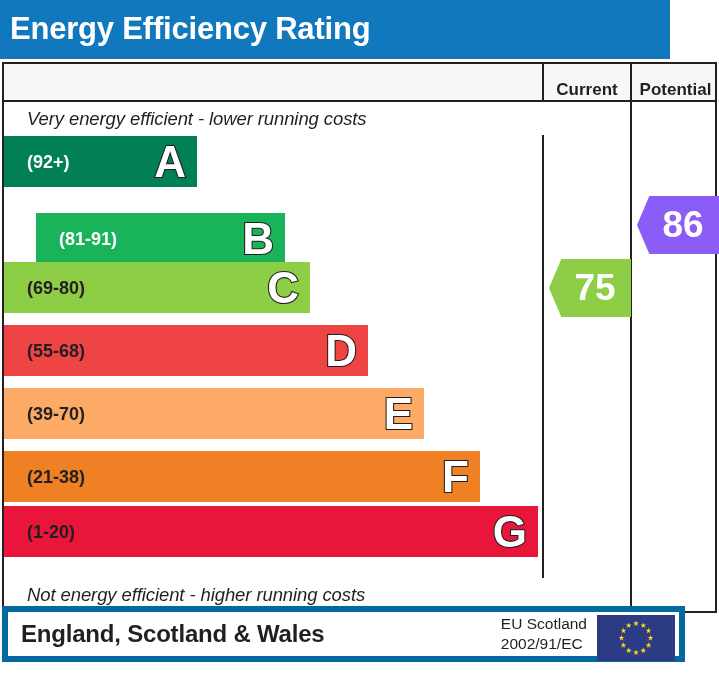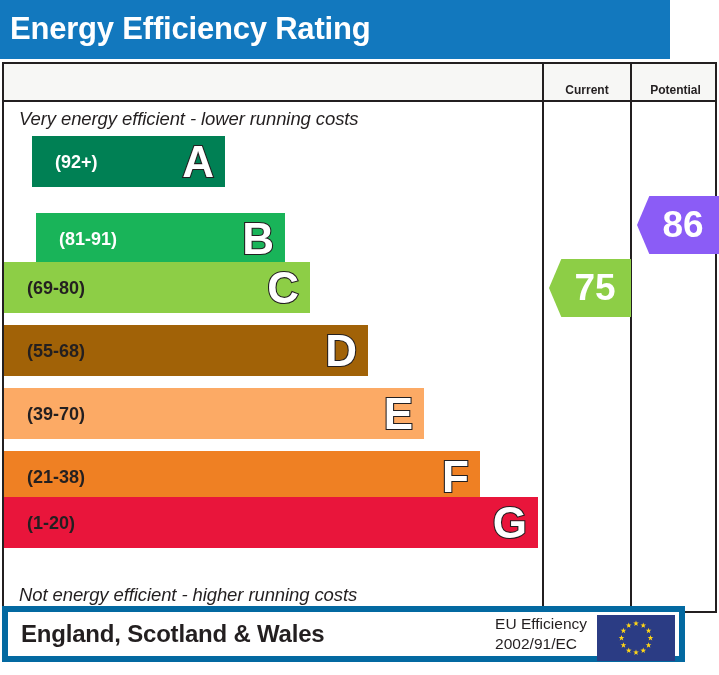--- a/index.html
+++ b/index.html
@@ -66,31 +66,31 @@
   .col-div.c1 { left: 538px; }
   .col-div.c2 { left: 626px; }
 
   .th-label {
     position: absolute;
     top: 0;
     height: 52px;
     display: flex;
     align-items: center;
     justify-content: center;
-    font-size: 12px;
+    font-size: 17px;
     font-weight: bold;
     color: #231f20;
   }
   .th-label.current   { left: 540px; width: 86px; }
   .th-label.potential { left: 628px; width: 87px; }
 
   
   .caption {
     position: absolute;
-    left: 0;
+    left: 8px;
     width: 538px;
     height: 33px;
     display: flex;
     align-items: center;
     font-size: 18.5px;
     font-style: italic;
     color: #231f20;
     padding-left: 15px;
     background: #ffffff;
     letter-spacing: -0.1px;
@@ -204,64 +204,64 @@
     <div class="col-div c1"></div>
     <div class="col-div c2"></div>
 
     <div class="th-label current">Current</div>
     <div class="th-label potential">Potential</div>
 
     <div class="caption top">Very energy efficient - lower running costs</div>
     <div class="caption bottom">Not energy efficient - higher running costs</div>
 
     <div class="bands">
-        <div class="band" style="width: 193px; background: rgb(0, 128, 84); top: 0px; margin-left: 28px;">
+        <div class="band" style="width: 193px; background: rgb(0, 128, 84); top: 0px;">
           <span class="band-range" style="color: rgb(255, 255, 255);">(92+)</span>
           <span class="band-letter">A</span>
         </div>
         <div class="band" style="width: 249px; background: rgb(25, 180, 89); top: 77px; margin-left: 32px;">
           <span class="band-range" style="color: rgb(255, 255, 255);">(81-91)</span>
           <span class="band-letter">B</span>
         </div>
         <div class="band" style="width: 306px; background: rgb(141, 206, 70); top: 126px;">
           <span class="band-range" style="color: rgb(35, 31, 32);">(69-80)</span>
           <span class="band-letter">C</span>
         </div>
-        <div class="band" style="width: 364px; background: #a16207; top: 189px;">
+        <div class="band" style="width: 364px; background: #ef4444; top: 189px;">
           <span class="band-range" style="color: rgb(35, 31, 32);">(55-68)</span>
           <span class="band-letter">D</span>
         </div>
         <div class="band" style="width: 420px; background: rgb(252, 170, 101); top: 252px;">
           <span class="band-range" style="color: rgb(35, 31, 32);">(39-70)</span>
           <span class="band-letter">E</span>
         </div>
         <div class="band" style="width: 476px; background: rgb(239, 128, 35); top: 315px;">
           <span class="band-range" style="color: rgb(35, 31, 32);">(21-38)</span>
           <span class="band-letter">F</span>
         </div>
-        <div class="band" style="width: 534px; background: rgb(233, 21, 59); top: 361px;">
+        <div class="band" style="width: 534px; background: rgb(233, 21, 59); top: 370px;">
           <span class="band-range" style="color: rgb(35, 31, 32);">(1-20)</span>
           <span class="band-letter">G</span>
         </div>
       </div>
 
     <div class="arrows">
         <div class="rating-arrow" style="left: 545px; width: 82px; background: rgb(141, 206, 70); top: 195px;">
           <span class="rating-value">75</span>
         </div>
         <div class="rating-arrow" style="left: 633px; width: 82px; background: #8b5cf6; top: 132px;">
           <span class="rating-value">86</span>
         </div>
       </div>
   </div>
 
   <div class="footer-frame">
     <div class="footer-region">England, Scotland &amp; Wales</div>
     <div class="footer-directive">
-      <div>EU Efficiency</div>
+      <div>EU Scotland</div>
       <div>2002/91/EC</div>
     </div>
     <div class="eu-flag">
       <svg viewBox="0 0 78 46" preserveAspectRatio="none" aria-hidden="true">
         <rect x="0" y="0" width="78" height="46" class="flag-bg" fill="#2b3c84"></rect>
         <g class="flag-stars">
             <polygon points="39.00,5.50 39.71,7.53 41.85,7.57 40.14,8.87 40.76,10.93 39.00,9.70 37.24,10.93 37.86,8.87 36.15,7.57 38.29,7.53" fill="#ffd617"></polygon>
             <polygon points="46.25,7.44 46.96,9.47 49.10,9.52 47.39,10.81 48.01,12.87 46.25,11.64 44.49,12.87 45.11,10.81 43.40,9.52 45.54,9.47" fill="#ffd617"></polygon>
             <polygon points="51.56,12.75 52.26,14.78 54.41,14.82 52.70,16.12 53.32,18.18 51.56,16.95 49.79,18.18 50.42,16.12 48.70,14.82 50.85,14.78" fill="#ffd617"></polygon>
             <polygon points="53.50,20.00 54.21,22.03 56.35,22.07 54.64,23.37 55.26,25.43 53.50,24.20 51.74,25.43 52.36,23.37 50.65,22.07 52.79,22.03" fill="#ffd617"></polygon>

